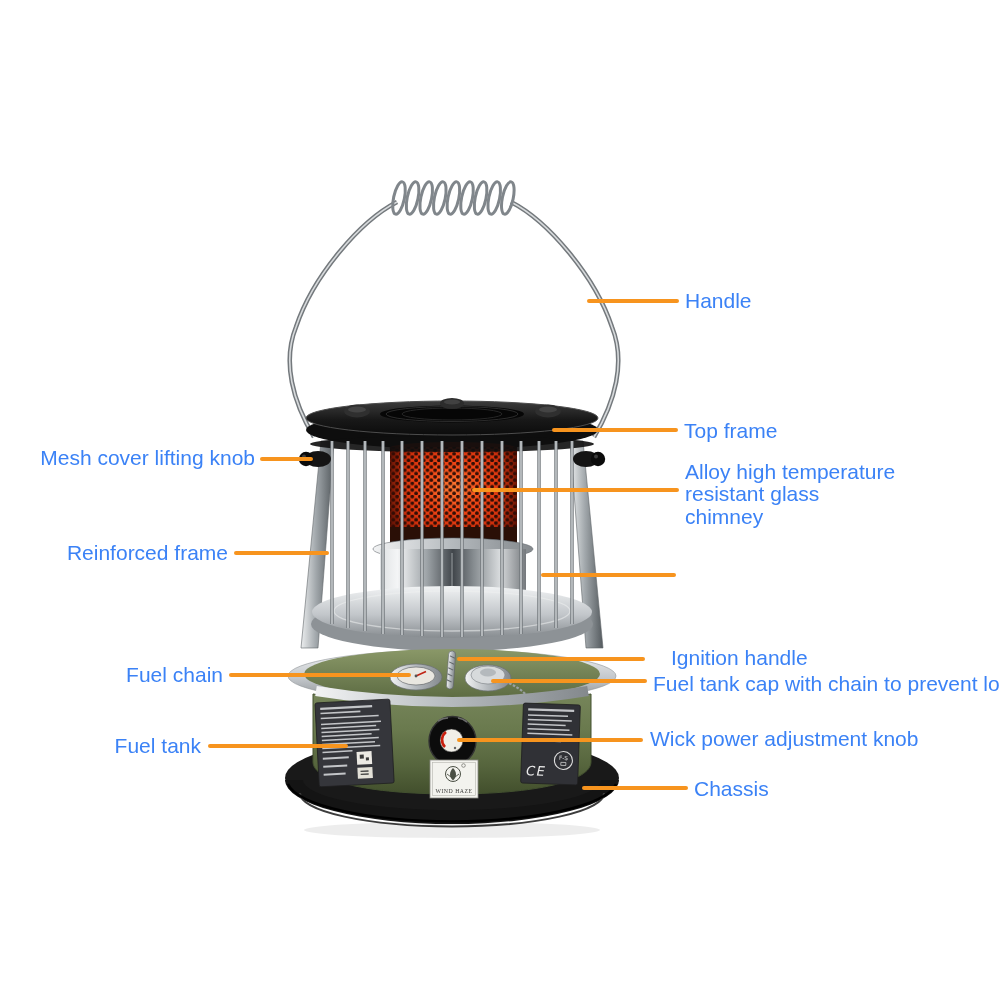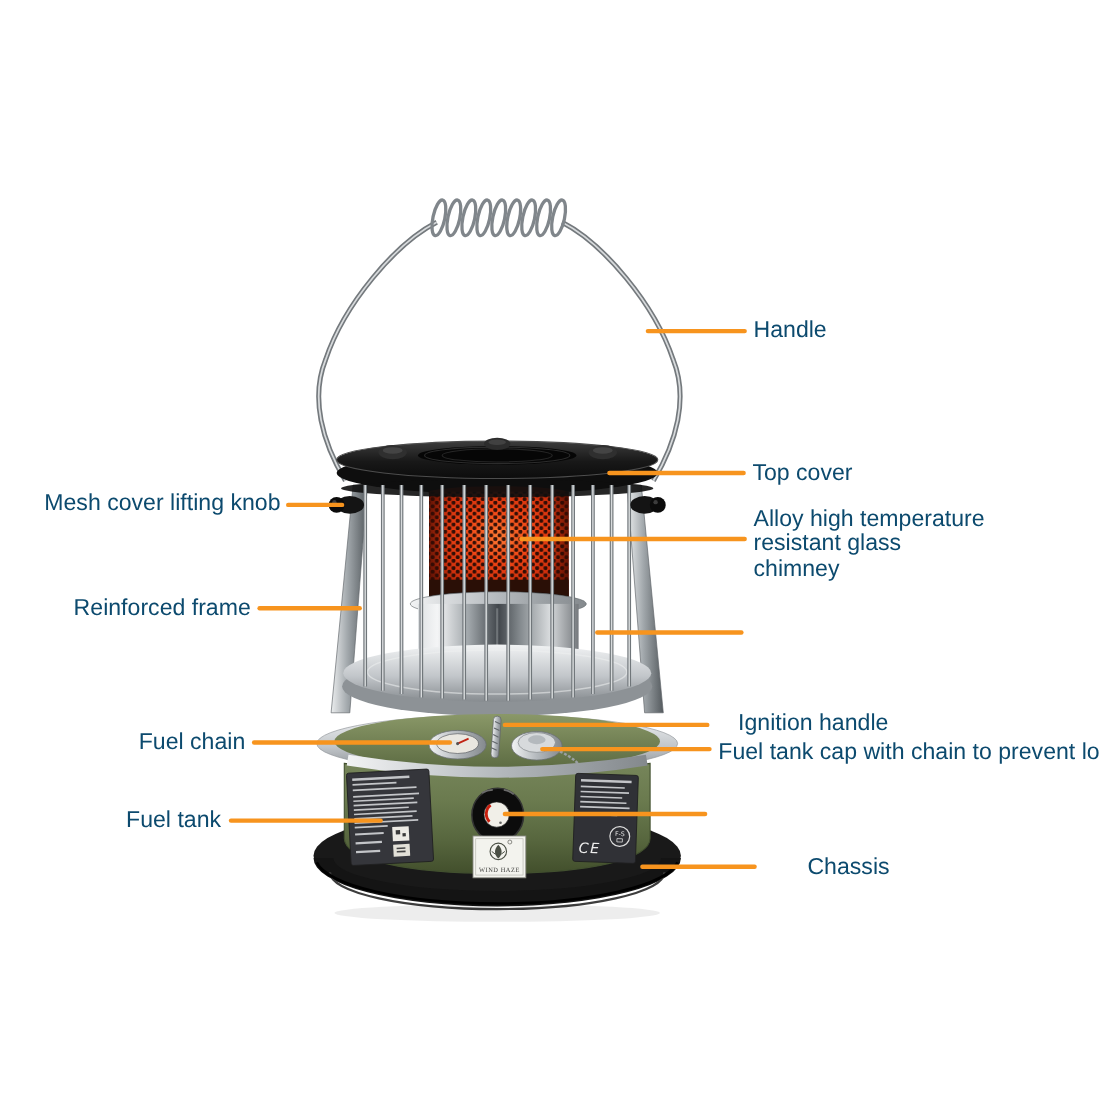--- a/index.html
+++ b/index.html
@@ -1,18 +1,18 @@
 <!DOCTYPE html>
 <html><head>
 <meta charset="utf-8">
 <style>
   html,body{margin:0;padding:0;background:#ffffff;}
   #canvas{position:relative;width:1000px;height:1000px;background:#ffffff;overflow:hidden;
           font-family:"Liberation Sans",sans-serif;}
-  .label{position:absolute;font-size:21px;line-height:1.07;color:#0c4a6e;
+  .label{position:absolute;font-size:21px;line-height:1.07;color:#3b82f6;
          transform:translateY(-50%);white-space:nowrap;}
   .label.left{text-align:left;}
   .label.wrap{white-space:normal;}
   svg{position:absolute;left:0;top:0;}
 </style>
 </head>
 <body>
 
 <div id="canvas">
 
@@ -271,19 +271,20 @@
     <line x1="584" y1="788" x2="686" y2="788"></line>
   </g>
 </svg>
 
 <div class="label left" style="right:745px; top:458px;">Mesh cover lifting knob</div>
 <div class="label left" style="right:772px; top:553px;">Reinforced frame</div>
 <div class="label left" style="right:777px; top:675px;">Fuel chain</div>
 <div class="label left" style="right:799px; top:746px;">Fuel tank</div>
 
 <div class="label right" style="left:685px; top:301px;">Handle</div>
-<div class="label right" style="left:684px; top:431px;">Top cover</div>
+<div class="label right" style="left:684px; top:431px;">Top frame</div>
 <div class="label right wrap" style="left:685px; top:495px; width:218px;">Alloy high temperature resistant glass chimney</div>
 <div class="label right" style="left:651px; top:658px;margin-left:20px;">Ignition handle</div>
 <div class="label right" style="left:653px; top:684px;">Fuel tank cap with chain to prevent loss</div>
-<div class="label right" style="left:734px; top:789px;">Chassis</div>
+<div class="label right" style="left:650px; top:739px;">Wick power adjustment knob</div>
+<div class="label right" style="left:694px; top:789px;">Chassis</div>
 
 </div>
 
 </body></html>

